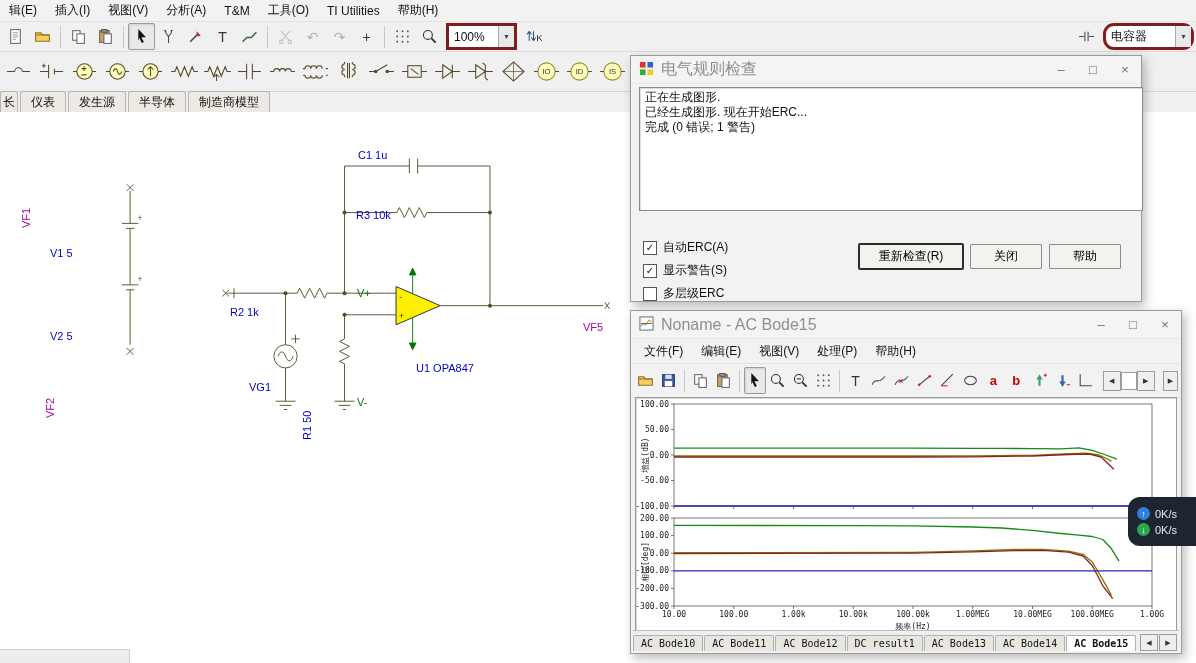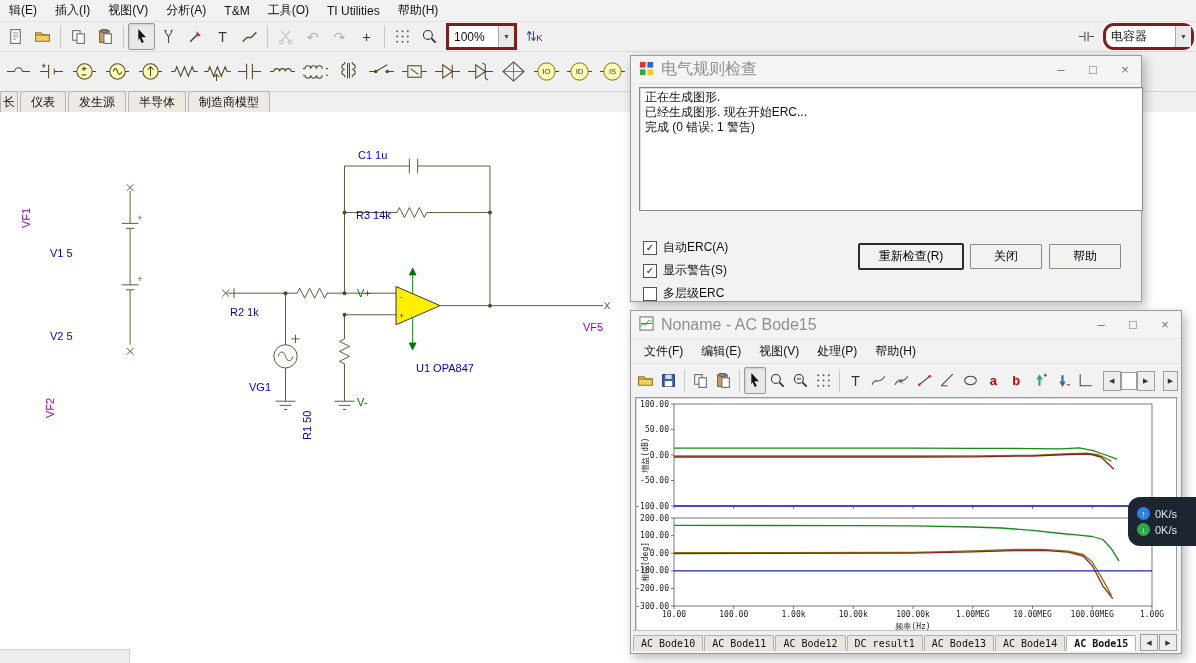--- a/index.html
+++ b/index.html
@@ -403,21 +403,21 @@
         </g>
         <g stroke="#007700" fill="#007700" stroke-width="1.1">
           <path d="M375 331v-26" fill="none"></path>
           <path d="M371 308l4-8 4 8z"></path>
           <path d="M375 359v34" fill="none"></path>
           <path d="M371 390l4 8 4-8z"></path>
         </g>
       </svg>
     <div id="labels">
         <div class="slabel" style="left: 358px; top: 37px; color: rgb(0, 0, 204);">C1 1u</div>
-        <div class="slabel" style="left: 356px; top: 97px; color: rgb(0, 0, 204);">R3 14k</div>
+        <div class="slabel" style="left: 356px; top: 97px; color: rgb(0, 0, 204);">R3 10k</div>
         <div class="slabel" style="left: 230px; top: 194px; color: rgb(0, 0, 204);">R2 1k</div>
         <div class="slabel" style="left: 249px; top: 269px; color: rgb(0, 0, 204);">VG1</div>
         <div class="slabel rot" style="left: 301px; top: 328px; color: rgb(0, 0, 204);">R1 50</div>
         <div class="slabel" style="left: 416px; top: 250px; color: rgb(0, 0, 204);">U1 OPA847</div>
         <div class="slabel" style="left: 50px; top: 135px; color: rgb(0, 0, 204);">V1 5</div>
         <div class="slabel" style="left: 50px; top: 218px; color: rgb(0, 0, 204);">V2 5</div>
         <div class="slabel rot" style="left: 20px; top: 116px; color: rgb(170, 0, 170);">VF1</div>
         <div class="slabel rot" style="left: 44px; top: 306px; color: rgb(170, 0, 170);">VF2</div>
         <div class="slabel" style="left: 583px; top: 209px; color: rgb(170, 0, 170);">VF5</div>
         <div class="slabel" style="left: 357px; top: 175px; color: rgb(0, 119, 0);">V+</div>

